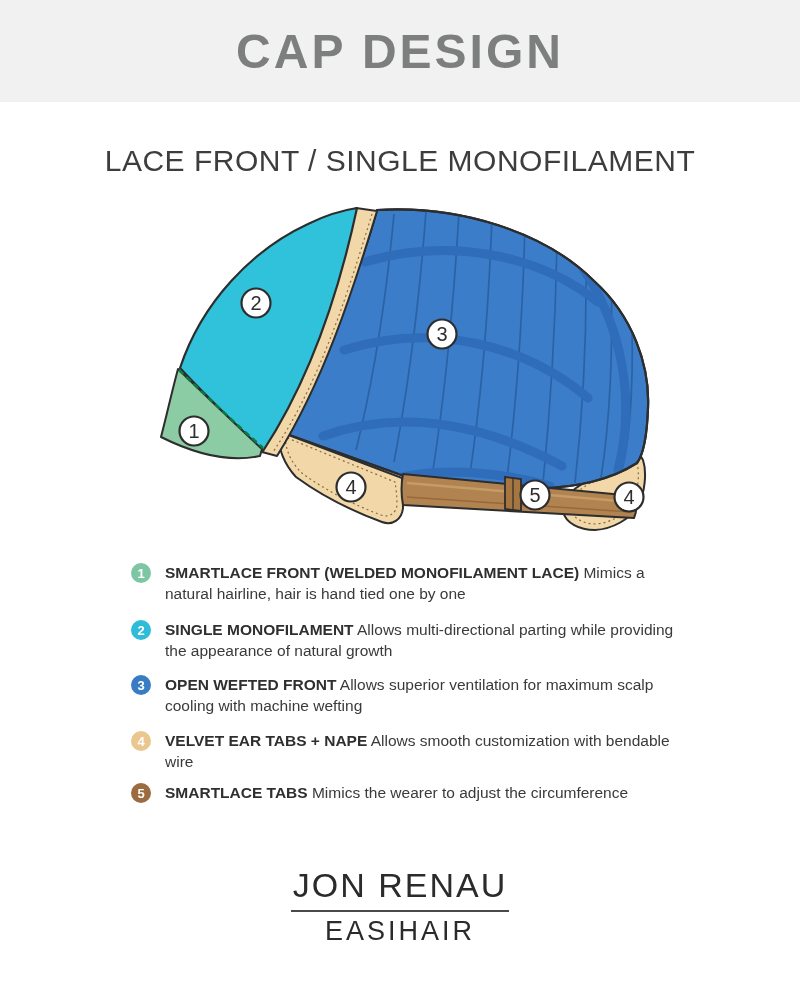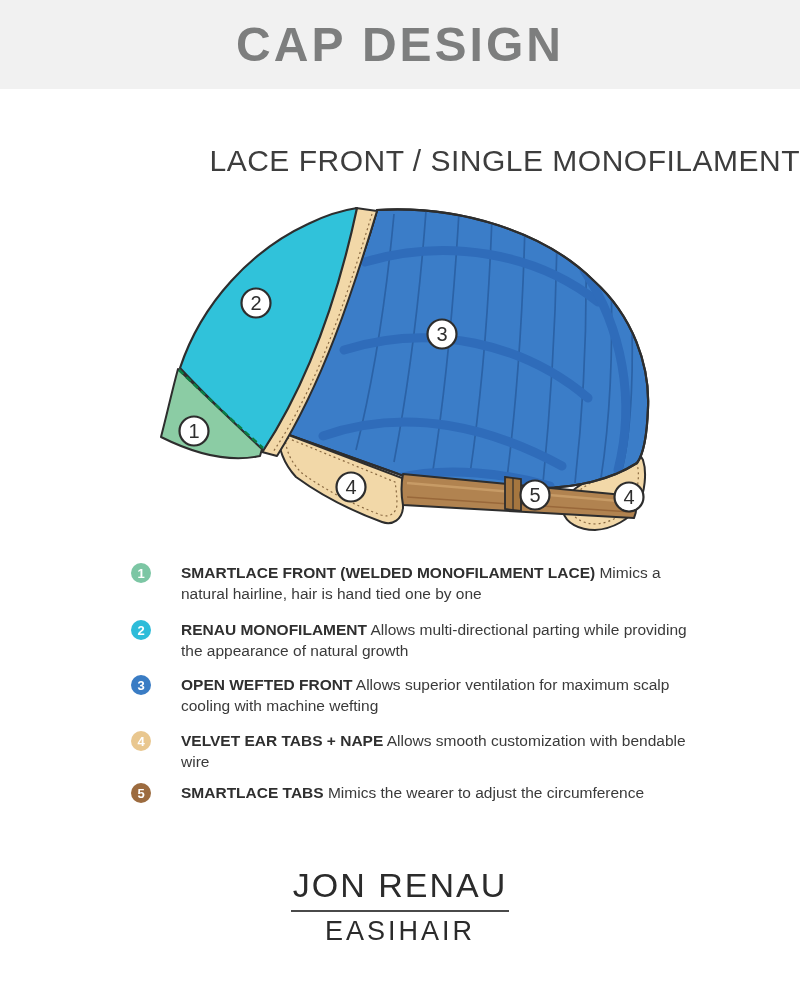--- a/index.html
+++ b/index.html
@@ -1,32 +1,32 @@
 <!DOCTYPE html>
 <html><head>
 <meta charset="utf-8">
 <style>
   html,body{margin:0;padding:0;}
   body{font-family:"Liberation Sans", sans-serif; background:#ffffff;}
   .page{position:relative;width:800px;height:1000px;background:#ffffff;overflow:hidden;}
 
-  .header-bar{position:absolute;left:0;top:0;width:800px;height:89px;background:#f1f1f1;
+  .header-bar{position:absolute;left:0;top:0;width:800px;height:102px;background:#f1f1f1;
     display:flex;align-items:center;justify-content:center;}
   .header-title{font-size:48px;font-weight:bold;letter-spacing:3px;color:#7d7e7e;}
 
-  .subtitle{position:absolute;left:0;top:144px;width:800px;text-align:right;
+  .subtitle{position:absolute;left:0;top:144px;width:800px;text-align:center;
     font-size:30px;font-weight:400;letter-spacing:0.5px;color:#3d3d3d;}
 
   .cap-svg{position:absolute;left:140px;top:190px;width:540px;height:360px;}
 
   .legend{position:absolute;left:0;top:0;width:800px;}
   .legend-item{position:absolute;left:131px;width:560px;}
   .legend-badge{position:absolute;left:0;top:1px;width:20px;height:20px;border-radius:50%;
     color:#ffffff;font-size:13px;font-weight:bold;display:flex;align-items:center;justify-content:center;}
-  .legend-text{margin-left:50px;width:527px;font-size:15.5px;line-height:21px;color:#3a3a3a;}
+  .legend-text{margin-left:34px;width:527px;font-size:15.5px;line-height:21px;color:#3a3a3a;}
   .legend-title{font-weight:bold;color:#2f2f2f;}
 
   .footer{position:absolute;left:0;top:866px;width:800px;text-align:center;color:#2b2b2b;}
   .footer-brand{font-size:34px;letter-spacing:2px;}
   .footer-divider{width:218px;border:none;border-top:2px solid #4a4a4a;margin:5px auto 4px auto;}
   .footer-sub{font-size:27px;letter-spacing:3px;}
 </style>
 </head>
 <body>
 
@@ -127,21 +127,21 @@
 
   <div class="legend">
 
     <div class="legend-item" style="top:562px;">
       <span class="legend-badge" style="background-color: rgb(124, 198, 164);">1</span>
       <div class="legend-text"><span class="legend-title">SMARTLACE FRONT (WELDED MONOFILAMENT LACE)</span><span> Mimics a natural hairline, hair is hand tied one by one</span></div>
     </div>
 
     <div class="legend-item" style="top:619px;">
       <span class="legend-badge" style="background-color: rgb(46, 188, 217);">2</span>
-      <div class="legend-text"><span class="legend-title">RENAU MONOFILAMENT</span><span> Allows multi-directional parting while providing the appearance of natural growth</span></div>
+      <div class="legend-text"><span class="legend-title">SINGLE MONOFILAMENT</span><span> Allows multi-directional parting while providing the appearance of natural growth</span></div>
     </div>
 
     <div class="legend-item" style="top:674px;">
       <span class="legend-badge" style="background-color: rgb(58, 124, 196);">3</span>
       <div class="legend-text"><span class="legend-title">OPEN WEFTED FRONT</span><span> Allows superior ventilation for maximum scalp cooling  with machine wefting</span></div>
     </div>
 
     <div class="legend-item" style="top:730px;">
       <span class="legend-badge" style="background-color: rgb(233, 199, 143);">4</span>
       <div class="legend-text"><span class="legend-title">VELVET EAR TABS + NAPE</span><span> Allows smooth customization with bendable wire</span></div>

